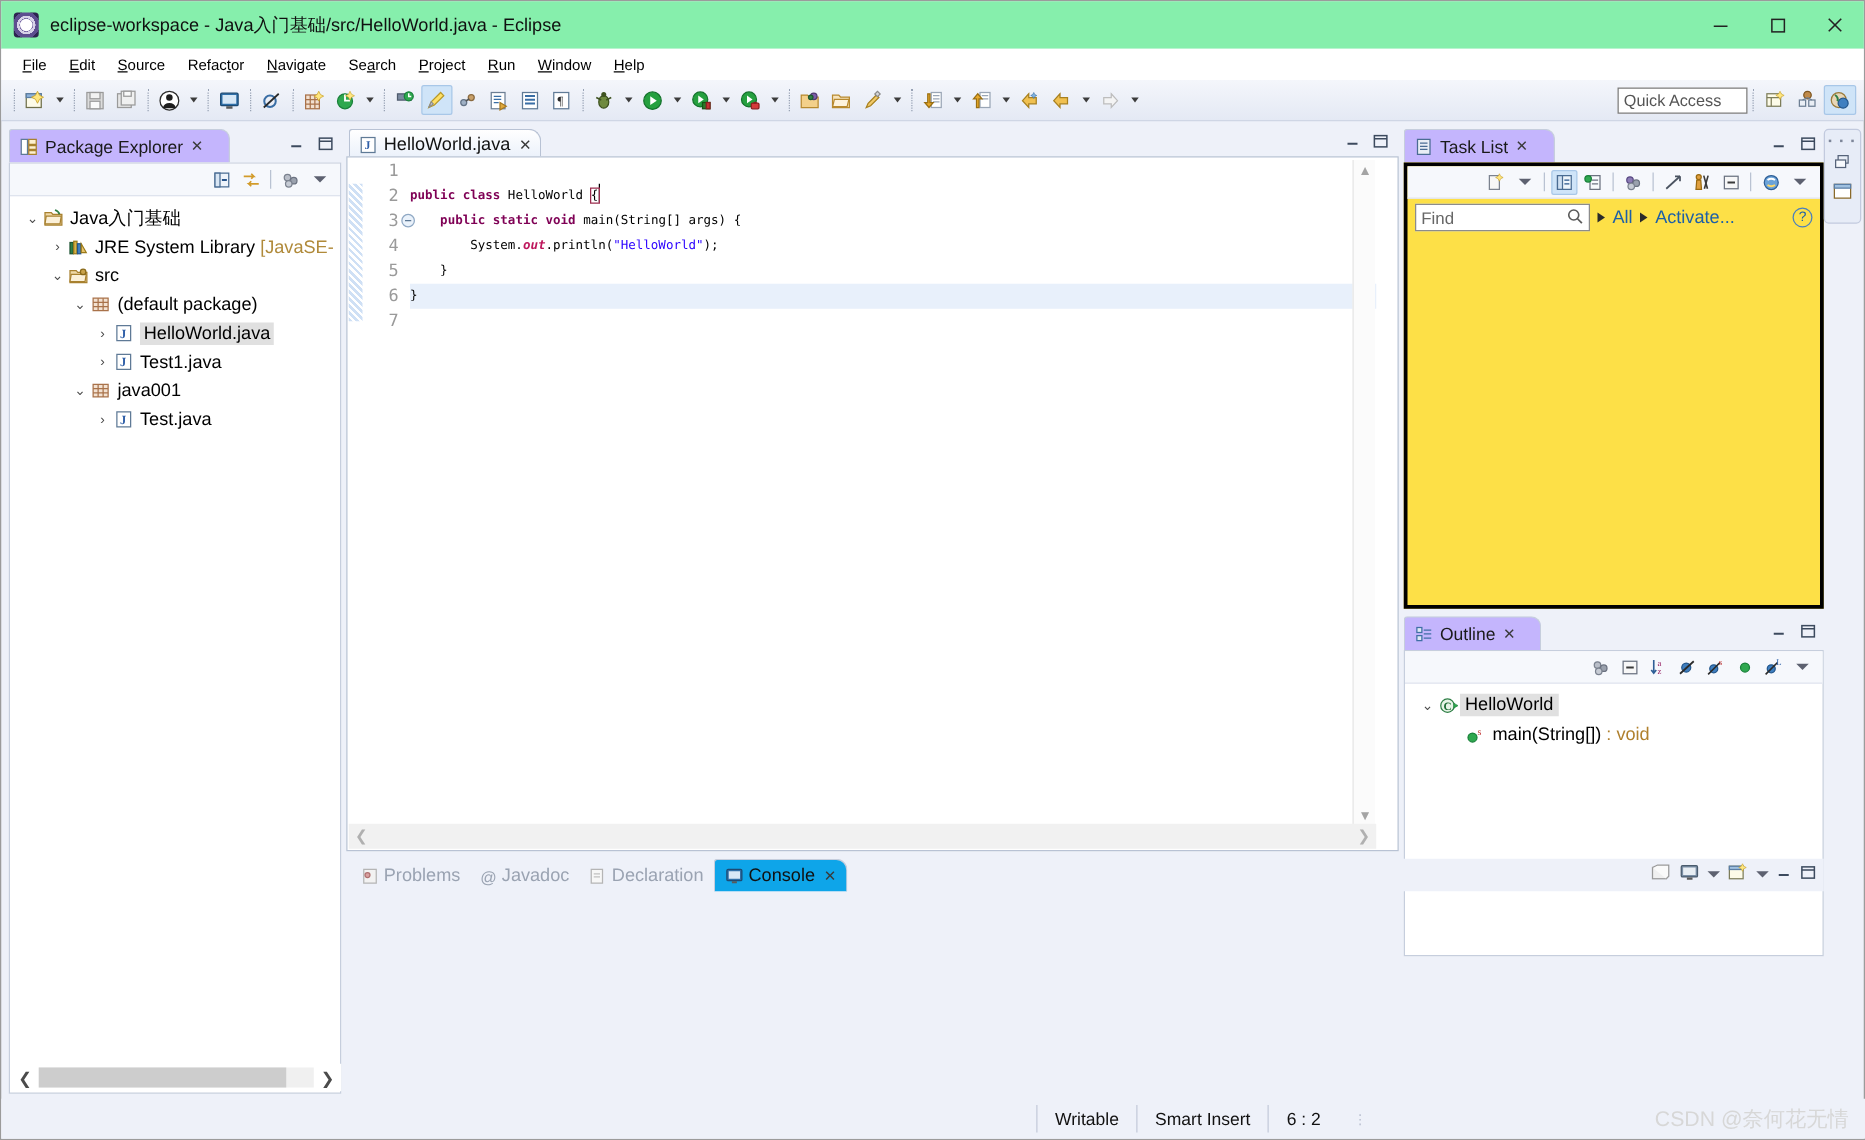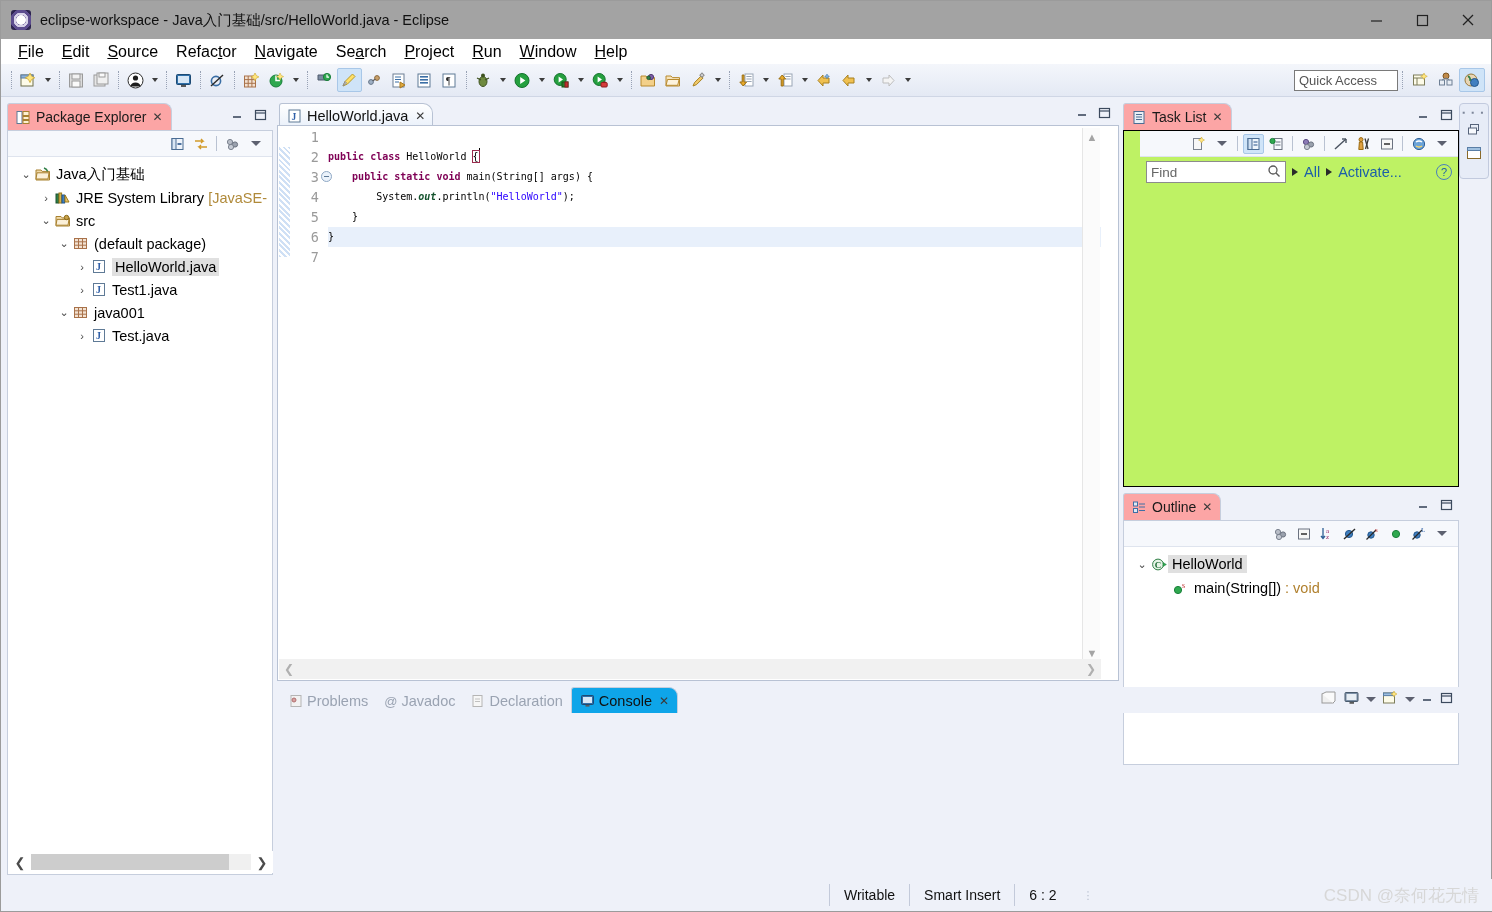--- a/index.html
+++ b/index.html
@@ -8,30 +8,30 @@
     width:1492px; height:912px;
     font-family:"Liberation Sans", sans-serif;
     font-size:13px;
     background:#ffffff;
     overflow:hidden;
     -webkit-font-smoothing:antialiased;
   }
   .app { position:relative; width:1492px; height:912px; border:1px solid #9b9b9b; background:#eef1f9; }
 
   
-  .titlebar { height:38px; background:#a3a3a3; display:flex; align-items:center; padding-left:10px; }
+  .titlebar { height:38px; background:#86efac; display:flex; align-items:center; padding-left:10px; }
   .tb-logo { width:20px; height:20px; border-radius:3px; background:radial-gradient(circle at 50% 50%, #ffffff 0 16%, #6f5f9e 17% 38%, #d7d2e8 39% 52%, #5d4d8f 53% 74%, #2d2450 75% 100%); margin-right:9px; position:relative; }
   .tb-logo::after { content:""; position:absolute; inset:5px; border-radius:50%; background:#ffffff; }
   .tb-title { font-size:14.5px; color:#101010; }
   .wbtns { margin-left:auto; display:flex; height:38px; }
   .wbtn { width:46px; height:38px; display:flex; align-items:center; justify-content:center; color:#222; }
   .wbtn svg { display:block; }
 
   
-  .menubar { height:25px; background:#fff; display:flex; align-items:center; padding-left:8px; font-size:16px; color:#000; }
+  .menubar { height:25px; background:#fff; display:flex; align-items:center; padding-left:8px; font-size:12px; color:#000; }
   .menu-item { padding:2px 9px; cursor:default; }
   .menu-item u { text-decoration:underline; }
 
   
   .toolbar { height:33px; background:linear-gradient(#f4f6fb,#e4e9f4); display:flex; align-items:center; padding-left:6px; border-bottom:1px solid #cfd6e5; }
   .tbtn { width:25px; height:24px; display:flex; align-items:center; justify-content:center; border:1px solid transparent; border-radius:2px; }
   .tbtn.active { border-color:#a8c7e8; background:#cfe4f8; }
   .arrow { width:14px; height:24px; display:flex; align-items:center; justify-content:center; }
   .arrow i { border-left:3.5px solid transparent; border-right:3.5px solid transparent; border-top:4px solid #3c3c3c; display:block; }
   .tsep { width:1px; height:18px; margin:0 4px; border-left:1px dotted #98a2b5; }
@@ -39,22 +39,22 @@
   .qa { width:104px; height:21px; border:1px solid #7a7a7a; background:#fff; font-size:13px; color:#555; padding:0 4px; line-height:19px; }
   .persp { width:26px; height:24px; display:flex; align-items:center; justify-content:center; border:1px solid transparent; border-radius:2px; }
   .persp.on { background:#cfe4f8; border-color:#a8c7e8; }
 
   
   .wb { position:absolute; left:0; top:96px; width:1492px; height:782px; }
 
   
   .panel { position:absolute; background:#fff; border:1px solid #c6cedd; }
   .ptabs { height:27px; background:#eef1f9; position:relative; }
-  .ptab { position:absolute; left:0; top:0; height:27px; display:flex; align-items:center; padding:0 8px 0 8px;
-          background:#fca5a5; border:1px solid #c6cedd; border-bottom:none; border-top-left-radius:3px; border-top-right-radius:8px; }
+  .ptab { position:absolute; left:0; top:0; height:27px; display:flex; align-items:center; padding:0 20px 0 8px;
+          background:#c4b5fd; border:1px solid #c6cedd; border-bottom:none; border-top-left-radius:3px; border-top-right-radius:8px; }
   .ptab .pt-label { font-size:14px; color:#1a1a1a; margin:0 6px 0 5px; }
   .pt-close { font-size:12px; color:#3a3a3a; }
   .pmin, .pmax { width:15px; height:14px; display:flex; align-items:center; justify-content:center; }
   .pbtns { position:absolute; right:5px; top:5px; display:flex; gap:8px; align-items:center; }
   .ptoolbar { height:26px; background:#f6f8fc; display:flex; align-items:center; justify-content:flex-end; padding-right:6px; gap:2px; border-bottom:1px solid #dfe4ee;}
   .vbtn { width:21px; height:20px; display:flex; align-items:center; justify-content:center; border:1px solid transparent; border-radius:2px; }
   .vbtn.sel { background:#cfe4f8; border-color:#a8c7e8; }
   .vsep { width:1px; height:15px; border-left:1px solid #b9c2d2; margin:0 3px; }
   .vmenu i { border-left:5px solid transparent; border-right:5px solid transparent; border-top:5px solid #5d6170; display:block; }
 
@@ -87,33 +87,33 @@
     background:repeating-linear-gradient(45deg,#cfe0f5 0 2px,#ffffff 2px 4px); }
   .gutter { width:32px; text-align:right; padding-right:3px; color:#9a9a9a; font-family:"DejaVu Sans Mono", monospace; font-size:13.5px; }
   .gline { height:20px; line-height:20px; position:relative; }
   .fold { position:absolute; right:-13px; top:4px; width:11px; height:11px; border-radius:50%; border:1px solid #8fa8c4; background:#eaf2fb; }
   .fold::after { content:""; position:absolute; left:2px; top:4px; width:5px; height:1px; background:#5c7895; }
   .code { flex:1; position:relative; font-family:"DejaVu Sans Mono", monospace; font-size:10px; padding-left:6px; }
   .cline { height:20px; line-height:20px; white-space:pre; }
   .cline.cur { background:#e8f0fb; }
   .kw { color:#7f0055; font-weight:bold; }
   .str { color:#2a00ff; }
-  .fld { color:#14532d; font-weight:bold; font-style:italic; }
+  .fld { color:#be185d; font-weight:bold; font-style:italic; }
   .caret { display:inline-block; width:0; border-left:1.5px solid #000; height:15px; vertical-align:-3px; }
   .brmatch { outline:1px solid #9b2c4e; }
   .vscroll { position:absolute; right:1px; top:1px; width:18px; height:534px; background:#fbfbfb; border-left:1px solid #e6e6e6; }
   .vs-arrow { width:18px; height:18px; display:flex; align-items:center; justify-content:center; color:#a4a4a4; font-size:11px; }
   .vs-arrow.bot { position:absolute; bottom:0; }
   .ehscroll { position:absolute; left:1px; bottom:1px; width:822px; height:20px; background:#f1f1f1; display:flex; align-items:center; }
   .ehs-arrow { width:20px; height:20px; display:flex; align-items:center; justify-content:center; color:#b0b0b0; font-size:12px; }
   .ehs-arrow.r { margin-left:auto; }
 
   
   #tsk { left:1122px; top:6px; width:336px; height:384px; border:none; background:transparent; }
-  #tsk .body { position:absolute; left:0; top:27px; width:336px; height:357px; background:#bef264; border:1px solid #000000;padding-left:16px; }
+  #tsk .body { position:absolute; left:0; top:27px; width:336px; height:357px; background:#fde047; border:3px solid #000000; }
   .tl-find { height:30px; display:flex; align-items:center; padding:4px 6px; gap:6px; }
   .findbox { width:140px; height:22px; border:1px solid #8c8c8c; background:#fff; display:flex; align-items:center; padding:0 4px; }
   .findbox span { font-size:13.5px; color:#666; }
   .link { color:#1c5fa8; font-size:14.5px; }
   .tri { width:0; height:0; border-top:4.5px solid transparent; border-bottom:4.5px solid transparent; border-left:6px solid #2a2a2a; }
   .qmark { margin-left:auto; width:16px; height:16px; border-radius:50%; border:1px solid #4a7fbd; color:#1c5fa8; font-size:11px; display:flex; align-items:center; justify-content:center; }
 
   
   #out { left:1122px; top:396px; width:336px; height:272px; border:none; background:transparent; }
   #out .body { position:absolute; left:0; top:27px; width:336px; height:245px; background:#fff; border:1px solid #c6cedd; }

